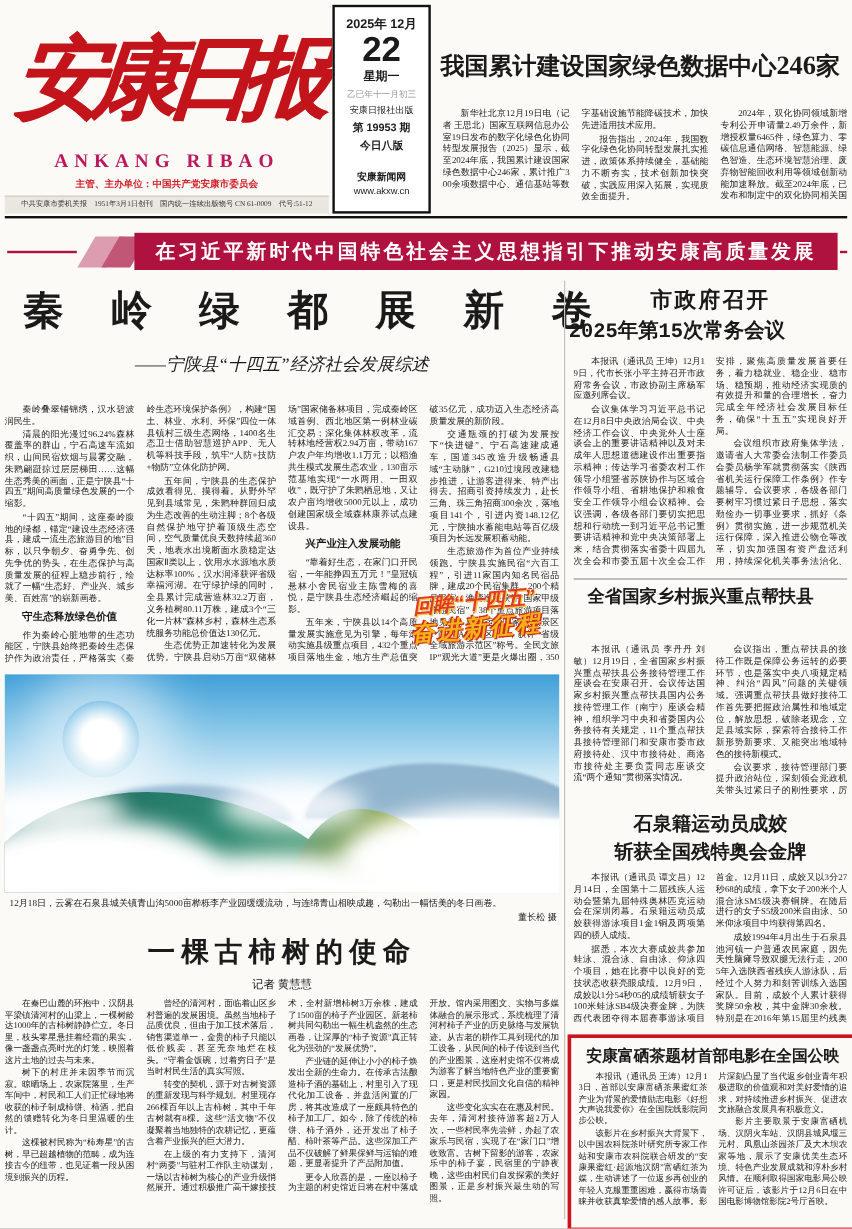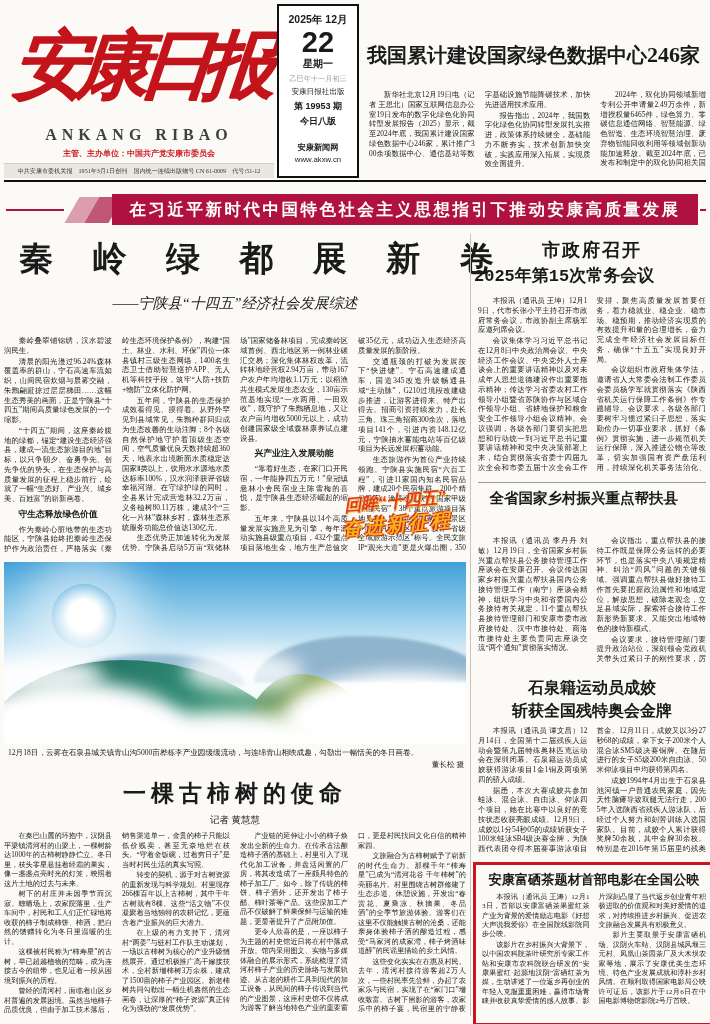--- a/index.html
+++ b/index.html
@@ -13,21 +13,21 @@
                font-size:8.8px;margin:5px 0 4px 0;text-indent:0;break-inside:avoid;}
   .colbox{overflow:hidden;}
   .c2{column-count:2;column-gap:9px;}
   .c3{column-count:3;column-gap:10px;}
   .c4{column-count:4;column-gap:10px;}
 
   
   .calli{left:6px;top:0px;width:266px;height:132px;display:flex;align-items:center;justify-content:center;
          font-weight:bold;font-style:italic;font-size:74px;letter-spacing:-11px;color:#c3141c;
          transform:skewX(-5deg);text-shadow:1px 1px 0 #c3141c;}
-  .latin{left:14px;top:126px;width:250px;text-align:center;color:#404040;font-weight:bold;
+  .latin{left:14px;top:126px;width:250px;text-align:center;color:#be185d;font-weight:bold;
          font-size:16px;letter-spacing:5px;}
   .org{left:6px;top:148px;width:266px;text-align:center;color:#d0202a;font-weight:bold;font-size:8px;}
   .strip{left:4px;top:163px;width:270px;height:14px;background:#e9e7e0;border-top:1px solid #cfccc4;
          font-size:6.1px;line-height:14px;text-align:center;color:#333;white-space:nowrap;}
 
   .datebox{left:277px;top:4px;width:78px;height:170px;border:2px solid #111;background:#fff;
            text-align:center;}
   .db-ym{font-weight:bold;font-size:10.5px;margin-top:7px;font-family:"Liberation Sans",sans-serif;}
   .db-day{font-weight:bold;font-size:29px;line-height:30px;font-family:"Liberation Sans",sans-serif;}
   .db-wk{font-weight:bold;font-size:10px;font-family:"Liberation Sans",sans-serif;}
@@ -221,21 +221,20 @@
   <div class="abs per-by">记者 黄慧慧</div>
   <div class="abs per-b bt colbox c4">
       <p>在秦巴山麓的环抱中，汉阴县平梁镇清河村的山梁上，一棵树龄达1000年的古柿树静静伫立。冬日里，枝头零星悬挂着经霜的果实，像一盏盏点亮时光的灯笼，映照着这片土地的过去与未来。</p>
       <p>树下的村庄并未因季节而沉寂。晾晒场上，农家院落里，生产车间中，村民和工人们正忙碌地将收获的柿子制成柿饼、柿酒，把自然的馈赠转化为冬日里温暖的生计。</p>
       <p>这棵被村民称为“柿寿星”的古树，早已超越植物的范畴，成为连接古今的纽带，也见证着一段从困境到振兴的历程。</p>
       <p>曾经的清河村，面临着山区乡村普遍的发展困境。虽然当地柿子品质优良，但由于加工技术落后，销售渠道单一，金贵的柿子只能以低价贱卖，甚至无奈地烂在枝头。“守着金饭碗，过着穷日子”是当时村民生活的真实写照。</p>
       <p>转变的契机，源于对古树资源的重新发现与科学规划。村里现存266棵百年以上古柿树，其中千年古树就有8棵。这些“活文物”不仅凝聚着当地独特的农耕记忆，更蕴含着产业振兴的巨大潜力。</p>
       <p>在上级的有力支持下，清河村“两委”与驻村工作队主动谋划，一场以古柿树为核心的产业升级悄然展开。通过积极推广高干嫁接技术，全村新增柿树3万余株，建成了1500亩的柿子产业园区。新老柿树共同勾勒出一幅生机盎然的生态画卷，让深厚的“柿子资源”真正转化为强劲的“发展优势”。</p>
       <p>产业链的延伸让小小的柿子焕发出全新的生命力。在传承古法酿造柿子酒的基础上，村里引入了现代化加工设备，并盘活闲置的厂房，将其改造成了一座颇具特色的柿子加工厂。如今，除了传统的柿饼、柿子酒外，还开发出了柿子醋、柿叶茶等产品。这些深加工产品不仅破解了鲜果保鲜与运输的难题，更显著提升了产品附加值。</p>
       <p>更令人欣喜的是，一座以柿子为主题的村史馆近日将在村中落成开放。馆内采用图文、实物与多媒体融合的展示形式，系统梳理了清河村柿子产业的历史脉络与发展轨迹。从古老的耕作工具到现代的加工设备，从民间的柿子传说到当代的产业图景，这座村史馆不仅将成为游客了解当地特色产业的重要窗口，更是村民找回文化自信的精神家园。</p>
-      <p>文旅融合为古柿树赋予了崭新的时代生命力。那棵千年“柿寿星”已成为“清河花谷 千年柿树”的亮丽名片。村里围绕古树群修建了生态步道、休憩设施，开发出“春赏花、夏乘凉、秋摘果、冬品酒”的全季节旅游体验。游客们在这里不仅能触摸古树的沧桑，还能亲身体验柿子酒的酿造过程，感受“马家河的成家湾，柿子烤酒味道醇”的民谣里描绘的乡土风情。</p>
       <p>这些变化实实在在惠及村民。去年，清河村接待游客超2万人次，一些村民率先尝鲜，办起了农家乐与民宿，实现了在“家门口”增收致富。古树下留影的游客，农家乐中的柿子宴，民宿里的宁静夜晚，这些由村民们自发探索的美好图景，正是乡村振兴最生动的写照。</p>
     </div>
 
   <div class="abs redbox">
     <div class="movie-h">安康富硒茶题材首部电影在全国公映</div>
     <div class="movie-b bt colbox c2">
         <p>本报讯（通讯员 王涛）12月13日，首部以安康富硒茶果蜜红茶产业为背景的爱情励志电影《好想大声说我爱你》在全国院线影院同步公映。</p>
         <p>该影片在乡村振兴大背景下，以中国农科院茶叶研究所专家工作站和安康市农科院联合研发的“安康果蜜红·起源地汉阴”富硒红茶为媒，生动讲述了一位返乡再创业的年轻人克服重重困难，赢得市场青睐并收获真挚爱情的感人故事。影片深刻凸显了当代返乡创业青年积极进取的价值观和对美好爱情的追求，对持续推进乡村振兴、促进农文旅融合发展具有积极意义。</p>
         <p>影片主要取景于安康富硒机场、汉阴火车站、汉阴县城风堰三元村、凤凰山茶园茶厂及大木坝农家等地，展示了安康优美生态环境、特色产业发展成就和淳朴乡村风情。在顺利取得国家电影局公映许可证后，该影片于12月6日在中国电影博物馆影院2号厅首映。</p>
       </div>

